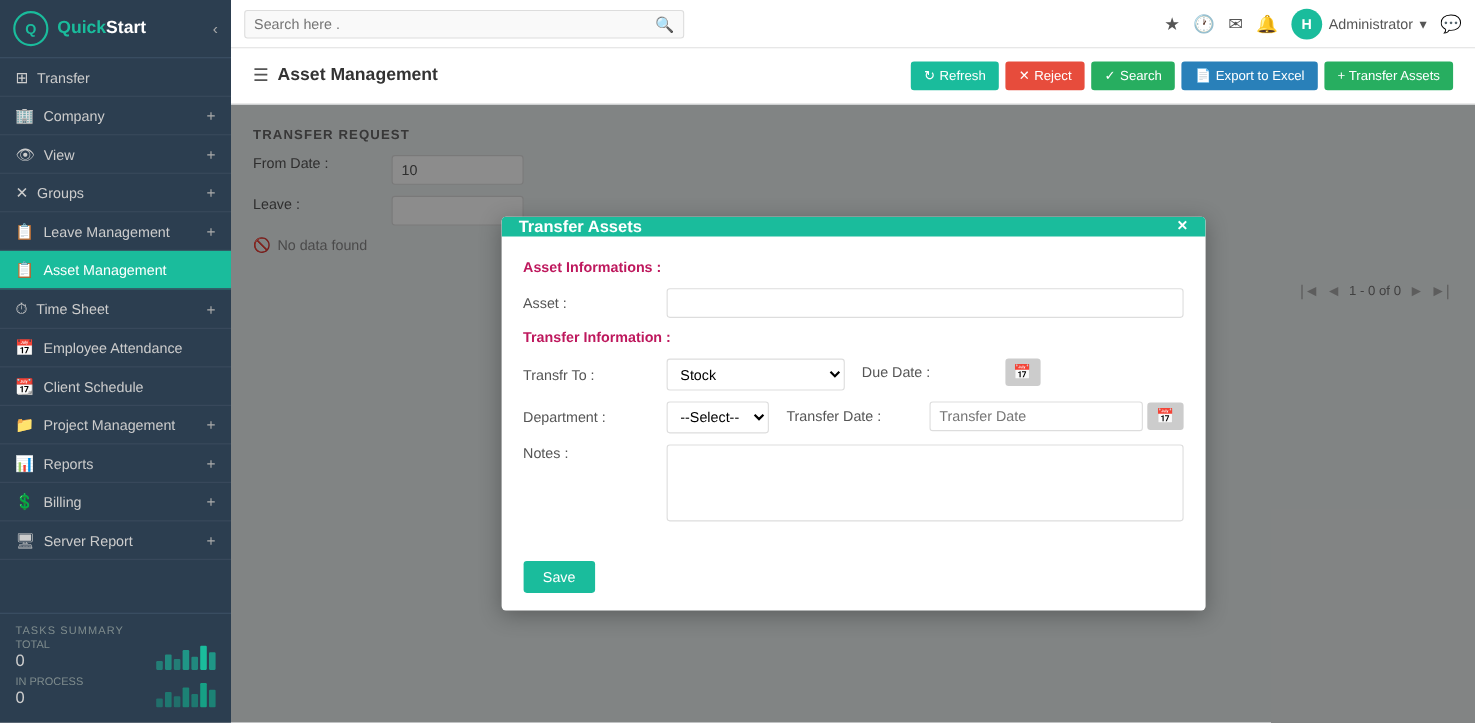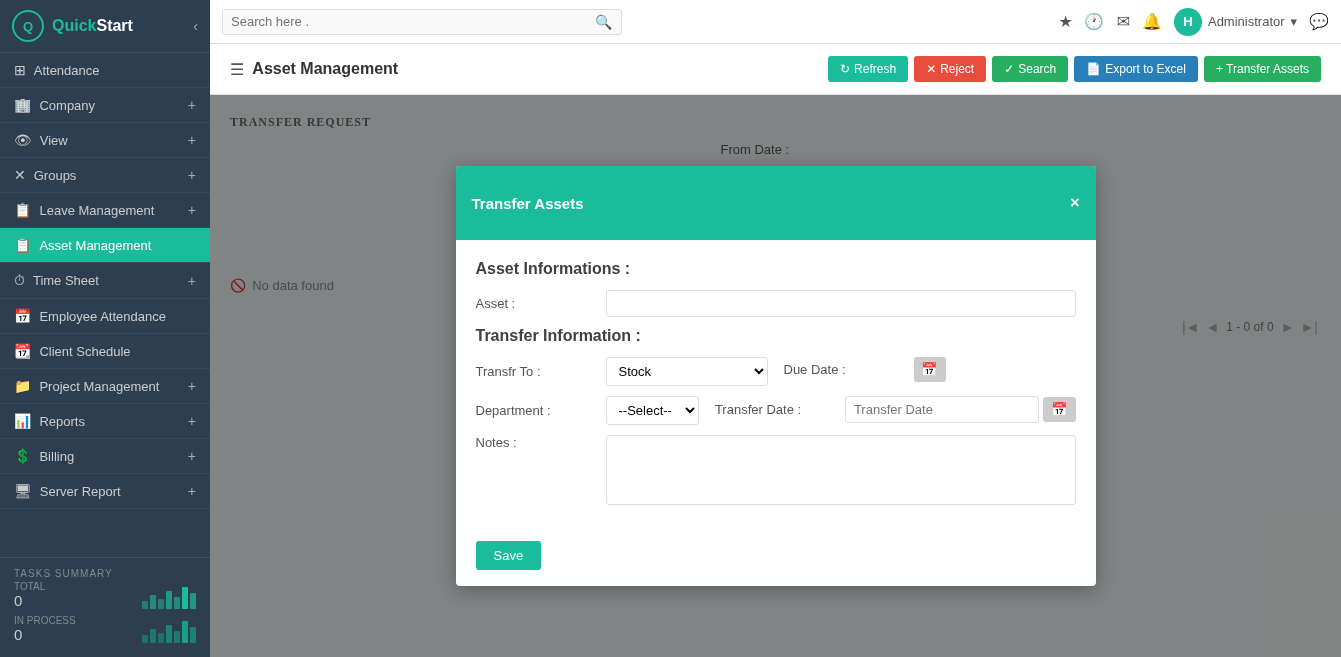--- a/index.html
+++ b/index.html
@@ -125,23 +125,23 @@
     .btn-blue { background: #2980b9; }
     .btn-dark { background: #27ae60; }
 
     
     .form-area {
       padding: 20px;
       background: #ecf0f1;
     }
     .section-title {
       font-size: 12px; color: #666; font-weight: bold; letter-spacing: 1px;
-      margin-bottom: 12px; text-transform: uppercase; font-family: Liberation Serif, serif;
-    }
-    .form-row { display: flex; gap: 16px; margin-bottom: 10px; align-items: center; flex-direction: column; }
+      margin-bottom: 12px; text-transform: uppercase;
+    }
+    .form-row { display: flex; gap: 16px; margin-bottom: 10px; align-items: flex-start; }
     .form-label { color: #555; font-size: 13px; min-width: 110px; }
     .form-control {
       border: 1px solid #ddd; border-radius: 3px; padding: 5px 8px;
       font-size: 13px; background: #fff; color: #555;
     }
     .no-data { color: #888; font-size: 13px; display: flex; align-items: center; gap: 6px; margin-top: 10px; }
 
     
     .pagination-row {
       display: flex; justify-content: flex-end; align-items: center;
@@ -159,31 +159,31 @@
     .modal {
       background: #fff;
       border-radius: 4px;
       width: 640px;
       box-shadow: 0 4px 20px rgba(0,0,0,0.3);
       overflow: hidden;
     }
     .modal-header {
       background: #1abc9c;
       color: #fff;
-      padding: 28px 16px;
+      padding: 0 16px;
       display: flex; align-items: center; justify-content: space-between;
       font-size: 15px; font-weight: bold;
     }
     .modal-close {
       color: #fff; cursor: pointer; font-size: 16px; font-weight: bold;
       background: none; border: none;
     }
     .modal-body { padding: 16px 20px; }
     .modal-section-title {
-      color: #404040; font-size: 16px; font-weight: bold;
+      color: #be185d; font-size: 13px; font-weight: bold;
       margin-bottom: 12px; margin-top: 4px;
     }
     .modal-form-row {
       display: flex; align-items: center; margin-bottom: 10px; gap: 20px;
     }
     .modal-label { min-width: 110px; color: #555; font-size: 13px; }
     .modal-input {
       flex: 1; border: 1px solid #ddd; border-radius: 3px;
       padding: 5px 8px; font-size: 13px; outline: none;
     }
@@ -219,21 +219,21 @@
       <span>Quick</span><span style="color:#fff">Start</span>
     </div>
     <div class="sidebar-collapse-btn">‹</div>
   </div>
 
   <div class="sidebar-nav">
 
     <div class="sidebar-item">
       <div class="sidebar-item-left">
         <span class="sidebar-icon">⊞</span>
-        <span>Attendance</span>
+        <span>Transfer</span>
       </div>
     </div>
     <div class="sidebar-item">
       <div class="sidebar-item-left">
         <span class="sidebar-icon">🏢</span>
         <span>Company</span>
       </div>
       <span class="plus">+</span>
     </div>
     <div class="sidebar-item">

